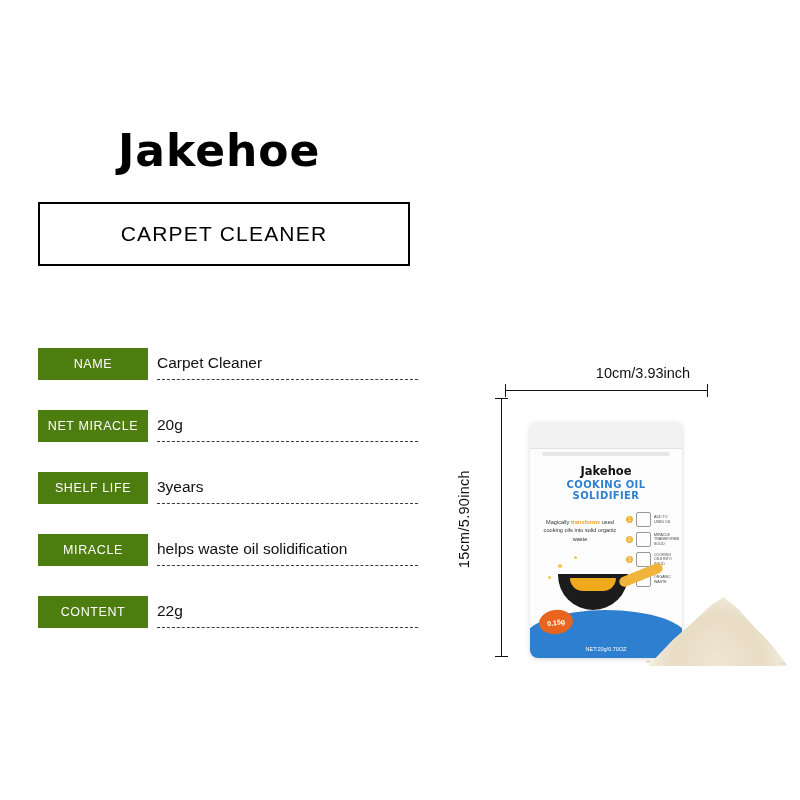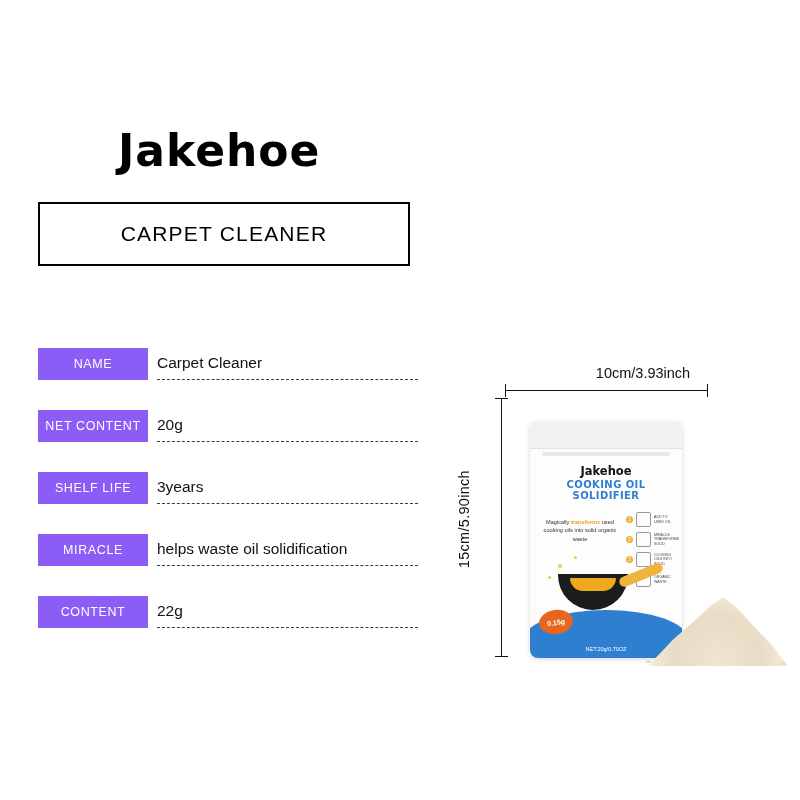--- a/index.html
+++ b/index.html
@@ -60,21 +60,21 @@
   }
   .spec-row {
     display: flex;
     align-items: flex-start;
     margin-bottom: 16px;
     height: 46px;
   }
   .spec-key {
     width: 110px;
     height: 32px;
-    background: #8b5cf6;
+    background: #4d7c0f;
     color: #fff;
     font-size: 12.5px;
     letter-spacing: 0.6px;
     display: flex;
     align-items: center;
     justify-content: center;
     flex: 0 0 110px;
   }
   .spec-val-wrap {
     margin-left: 9px;
@@ -353,21 +353,21 @@
   <div class="spec-table">
 
     <div class="spec-row">
       <div class="spec-key">NAME</div>
       <div class="spec-val-wrap">
         <span class="spec-val">Carpet Cleaner</span>
       </div>
     </div>
 
     <div class="spec-row">
-      <div class="spec-key">NET CONTENT</div>
+      <div class="spec-key">NET MIRACLE</div>
       <div class="spec-val-wrap">
         <span class="spec-val">20g</span>
       </div>
     </div>
 
     <div class="spec-row">
       <div class="spec-key">SHELF LIFE</div>
       <div class="spec-val-wrap">
         <span class="spec-val">3years</span>
       </div>

